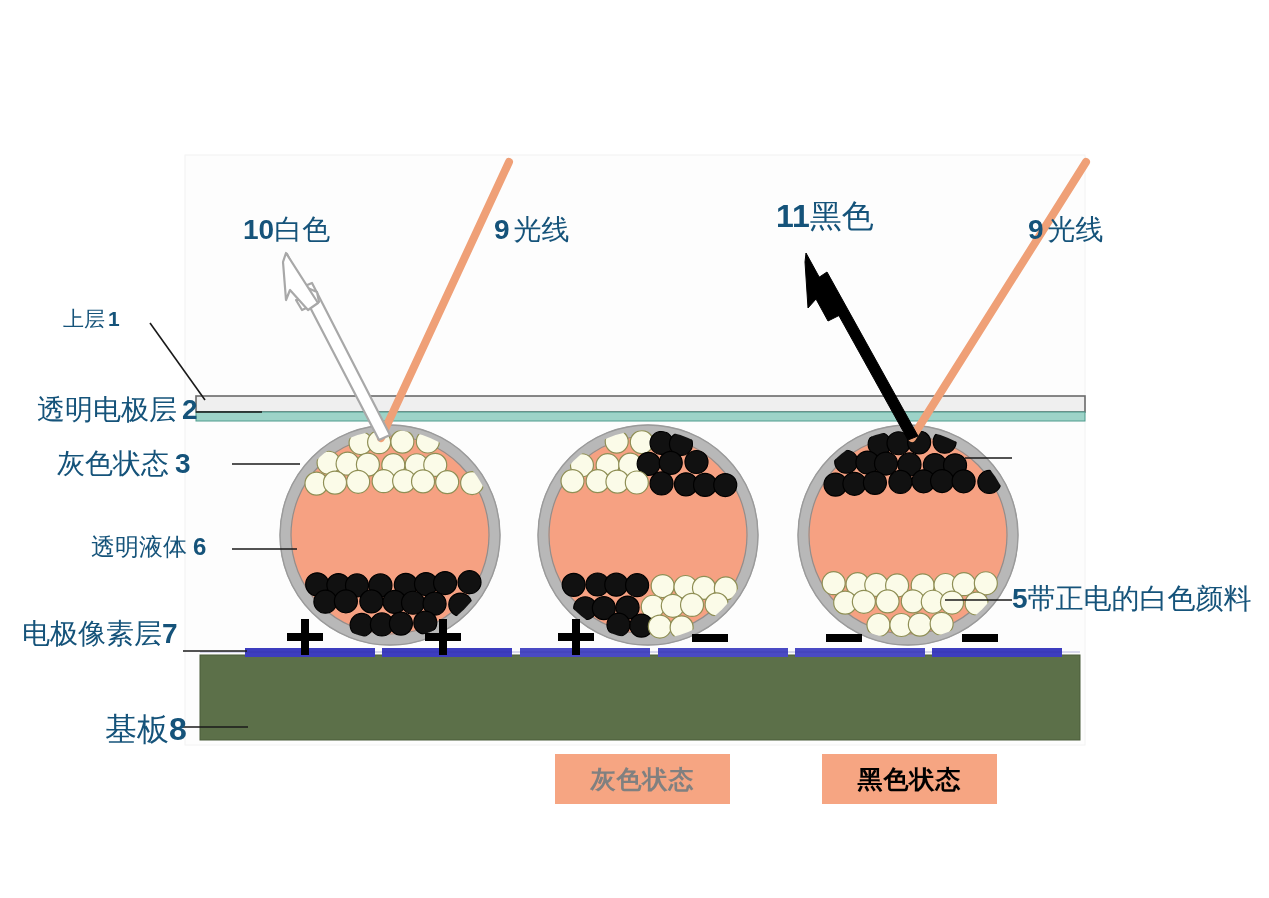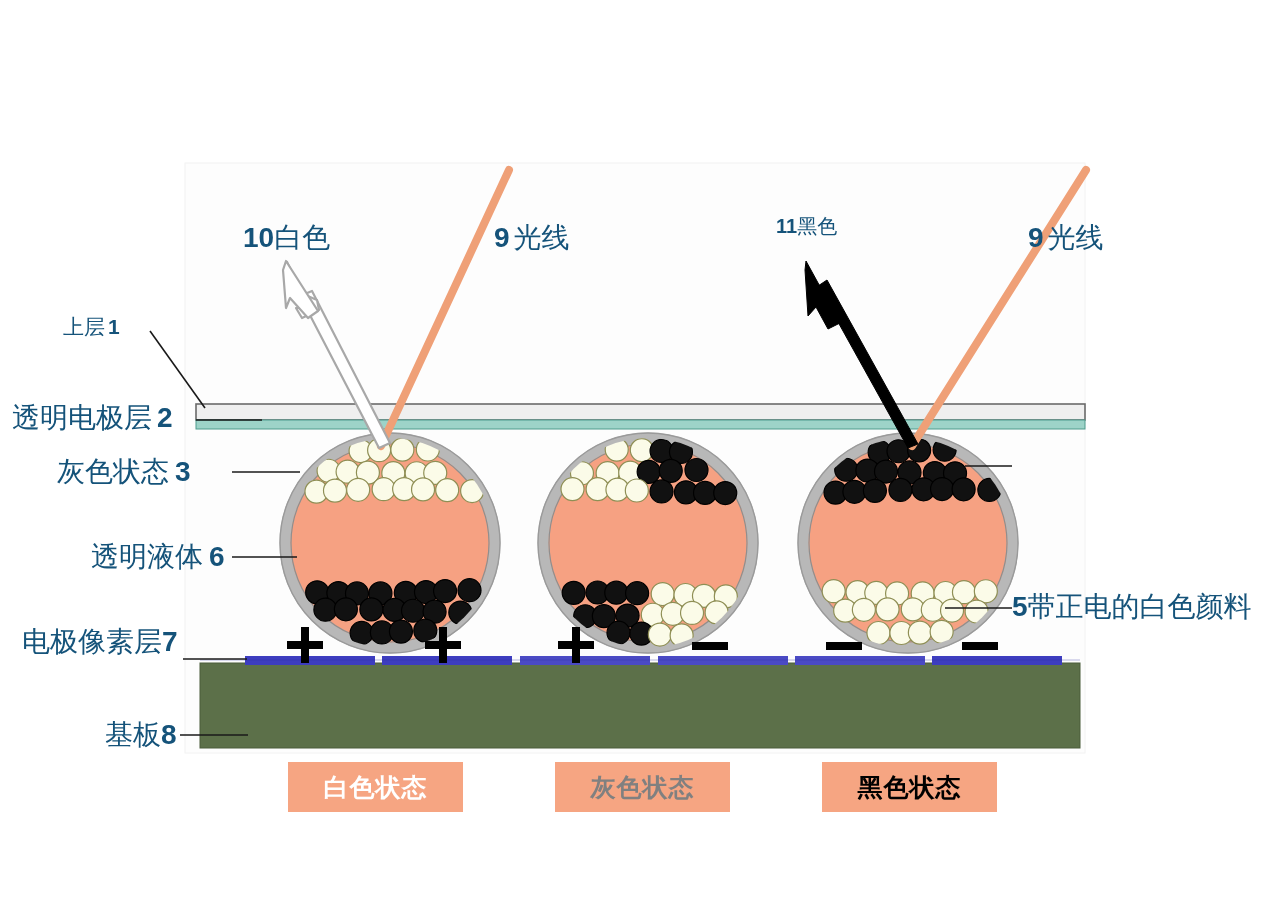--- a/index.html
+++ b/index.html
@@ -1,18 +1,18 @@
 <!DOCTYPE html>
 <html><head>
 <meta charset="utf-8">
 <style>
   html,body{margin:0;padding:0;background:#ffffff;}
   body{width:1269px;height:898px;position:relative;overflow:hidden;
        font-family:"Liberation Sans","DejaVu Sans",sans-serif;}
-  #stage{position:absolute;left:0;top:0;width:1269px;height:676px;margin-top:8px;}
+  #stage{position:absolute;left:0;top:0;width:1269px;height:676px;}
   svg{position:absolute;left:0;top:0;}
   .lbl{position:absolute;color:#15537a;white-space:nowrap;line-height:1;}
   .lbl .num{font-weight:bold;}
   .statebox{position:absolute;background:#F6A582;display:flex;
             align-items:center;justify-content:center;}
   .statebox span{font-size:25px;font-weight:bold;letter-spacing:1px;}
 </style>
 </head>
 <body>
 
@@ -250,60 +250,57 @@
   </svg>
 
   <div class="lbl" style="left:243px;top:216px;font-size:28px;">
     <span class="num">10</span><span>白色</span>
   </div>
 
   <div class="lbl" style="left:494px;top:216px;font-size:28px;">
     <span class="num">9</span><span style="margin-left:4px;">光线</span>
   </div>
 
-  <div class="lbl" style="left:776px;top:208px;font-size:20px;">
+  <div class="lbl" style="left:776px;top:200px;font-size:32px;">
     <span class="num">11</span><span>黑色</span>
   </div>
 
   <div class="lbl" style="left:1028px;top:216px;font-size:28px;">
     <span class="num">9</span><span style="margin-left:4px;">光线</span>
   </div>
 
   <div class="lbl" style="left:63px;top:308px;font-size:21px;">
     <span>上层</span><span class="num" style="margin-left:3px;">1</span>
   </div>
 
-  <div class="lbl" style="left:12px;top:396px;font-size:28px;">
+  <div class="lbl" style="left:37px;top:396px;font-size:28px;">
     <span>透明电极层</span><span class="num" style="margin-left:5px;">2</span>
   </div>
 
   <div class="lbl" style="left:57px;top:450px;font-size:28px;">
     <span>灰色状态</span><span class="num" style="margin-left:6px;">3</span>
   </div>
 
-  <div class="lbl" style="left:91px;top:535px;font-size:28px;">
+  <div class="lbl" style="left:91px;top:535px;font-size:24px;">
     <span>透明液体</span><span class="num" style="margin-left:6px;">6</span>
   </div>
 
   <div class="lbl" style="left:22px;top:620px;font-size:28px;">
     <span>电极像素层</span><span class="num">7</span>
   </div>
 
-  <div class="lbl" style="left:105px;top:713px;font-size:28px;">
+  <div class="lbl" style="left:105px;top:713px;font-size:32px;">
     <span>基板</span><span class="num">8</span>
   </div>
 
 
   <div class="lbl" style="left:1012px;top:585px;font-size:28px;">
     <span class="num">5</span><span>带正电的白色颜料</span>
   </div>
 
-  <div class="statebox" style="left:288px;top:754px;width:175px;height:50px;">
-    <span style="color:#ffffff;">白色状态</span>
-  </div>
   <div class="statebox" style="left:555px;top:754px;width:175px;height:50px;">
     <span style="color:#808080;">灰色状态</span>
   </div>
   <div class="statebox" style="left:822px;top:754px;width:175px;height:50px;">
     <span style="color:#000000;">黑色状态</span>
   </div>
 
 </div>
 
 </body></html>

